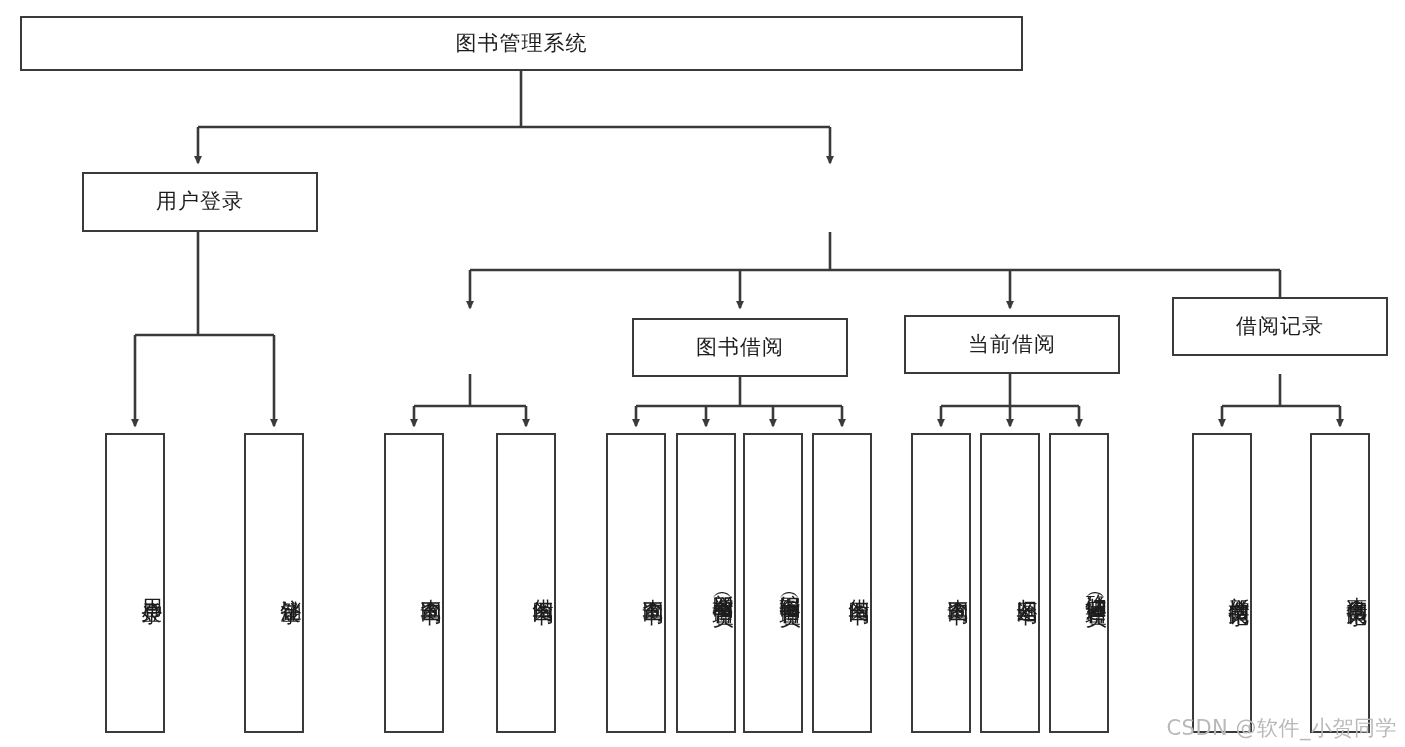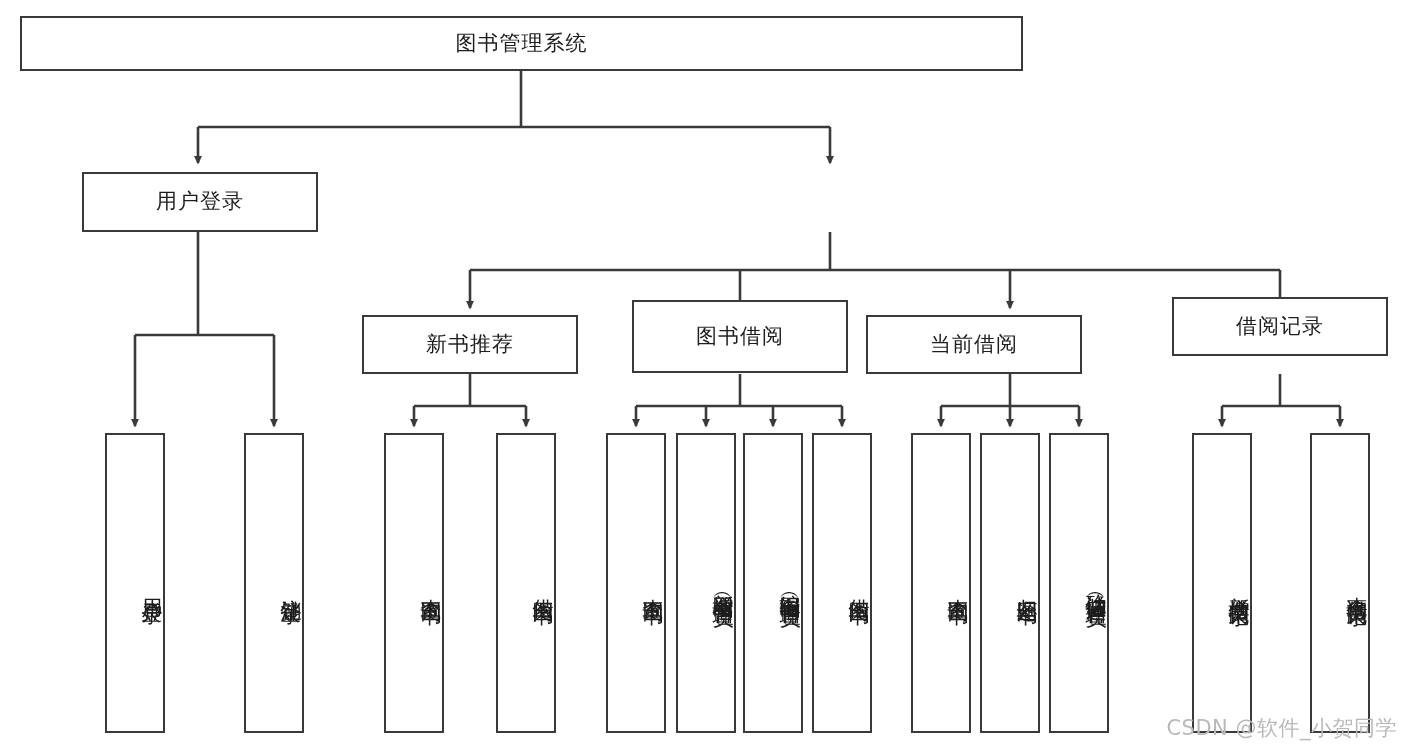--- a/index.html
+++ b/index.html
@@ -129,27 +129,24 @@
   </svg>
 
   <div class="node h" style="left:20px; top:0; width:1003px; height:55px;margin-top:16px;">
     <span class="lbl">图书管理系统</span>
   </div>
 
   <div class="node h" style="left:82px; top:172px; width:236px; height:60px;">
     <span class="lbl">用户登录</span>
   </div>
 
-  <div class="node h" style="left:362px; top:315px; width:216px; height:59px;">
-    <span class="lbl">新书推荐</span>
-  </div>
-  <div class="node h" style="left:632px; top:300px; width:216px; height:73px;">
+  <div class="node h" style="left:632px; top:318px; width:216px; height:59px;">
     <span class="lbl">图书借阅</span>
   </div>
-  <div class="node h" style="left:866px; top:315px; width:216px; height:59px;">
+  <div class="node h" style="left:904px; top:315px; width:216px; height:59px;">
     <span class="lbl">当前借阅</span>
   </div>
   <div class="node h" style="left:1172px; top:297px; width:216px; height:59px;">
     <span class="lbl">借阅记录</span>
   </div>
 
   <div class="node v" style="left:105px; top:433px; width:60px; height:300px;">
     <span class="lbl">用户登录</span>
   </div>
   <div class="node v" style="left:244px; top:433px; width:60px; height:300px;">

